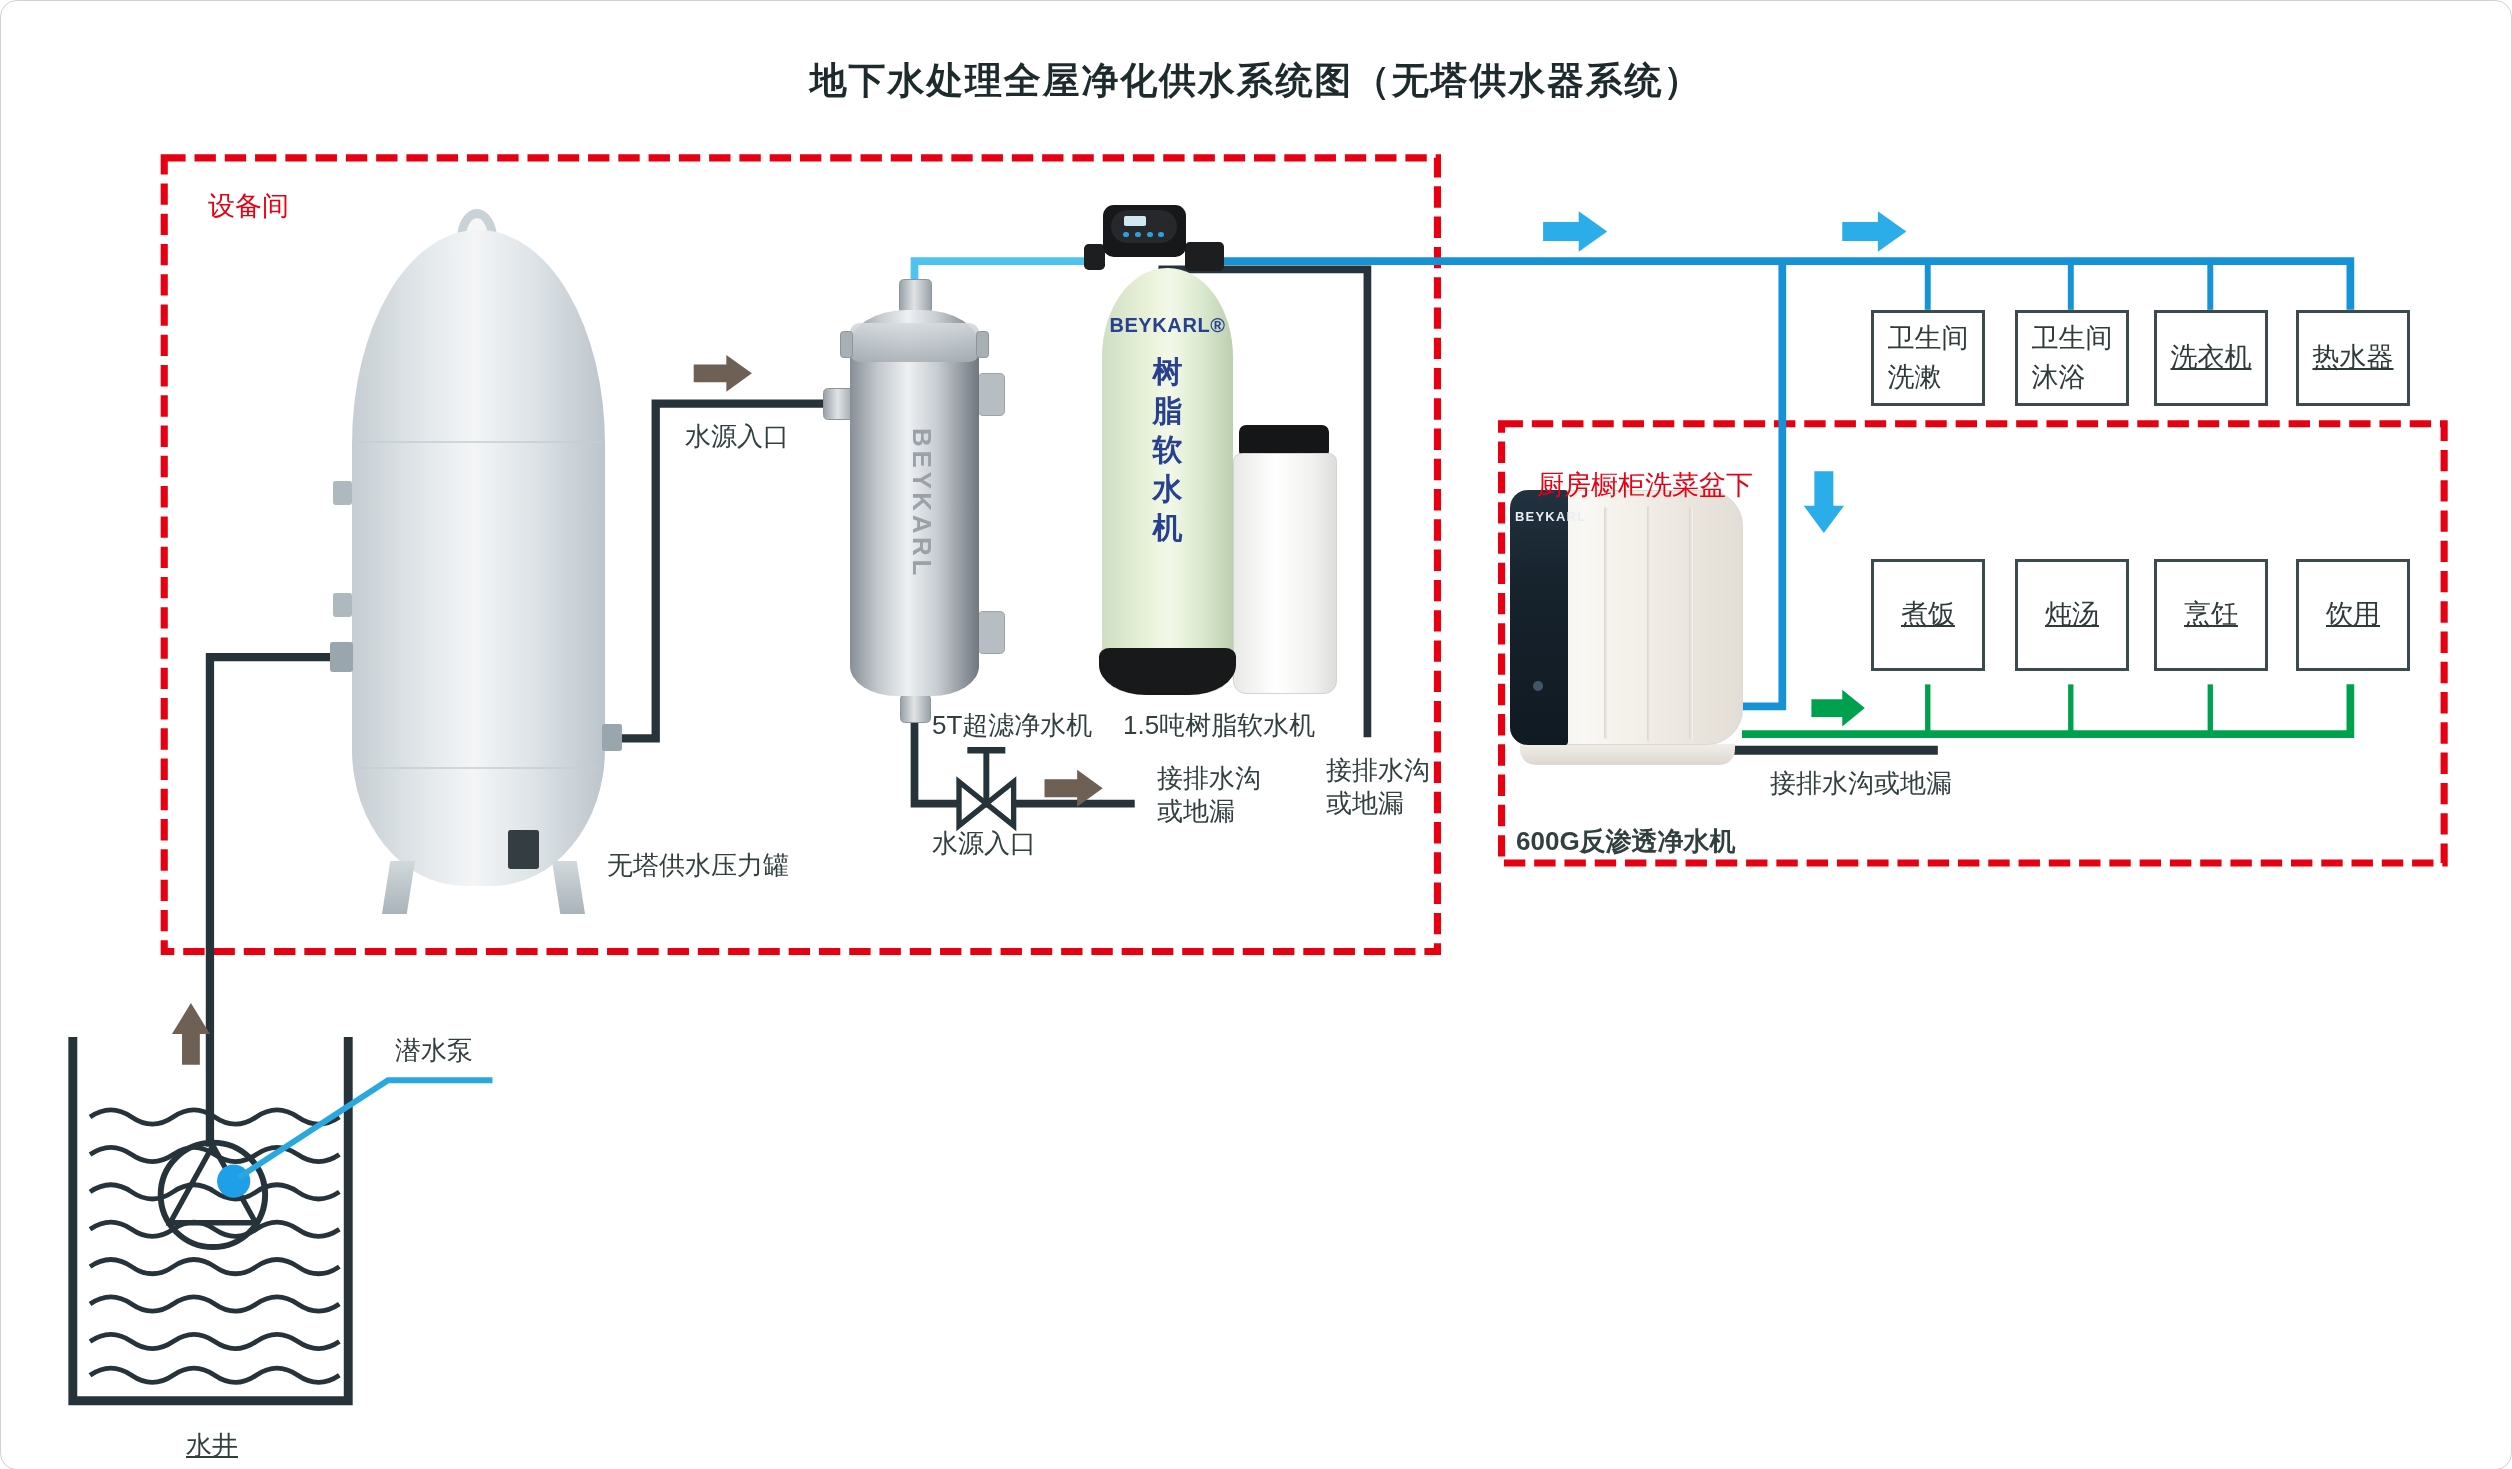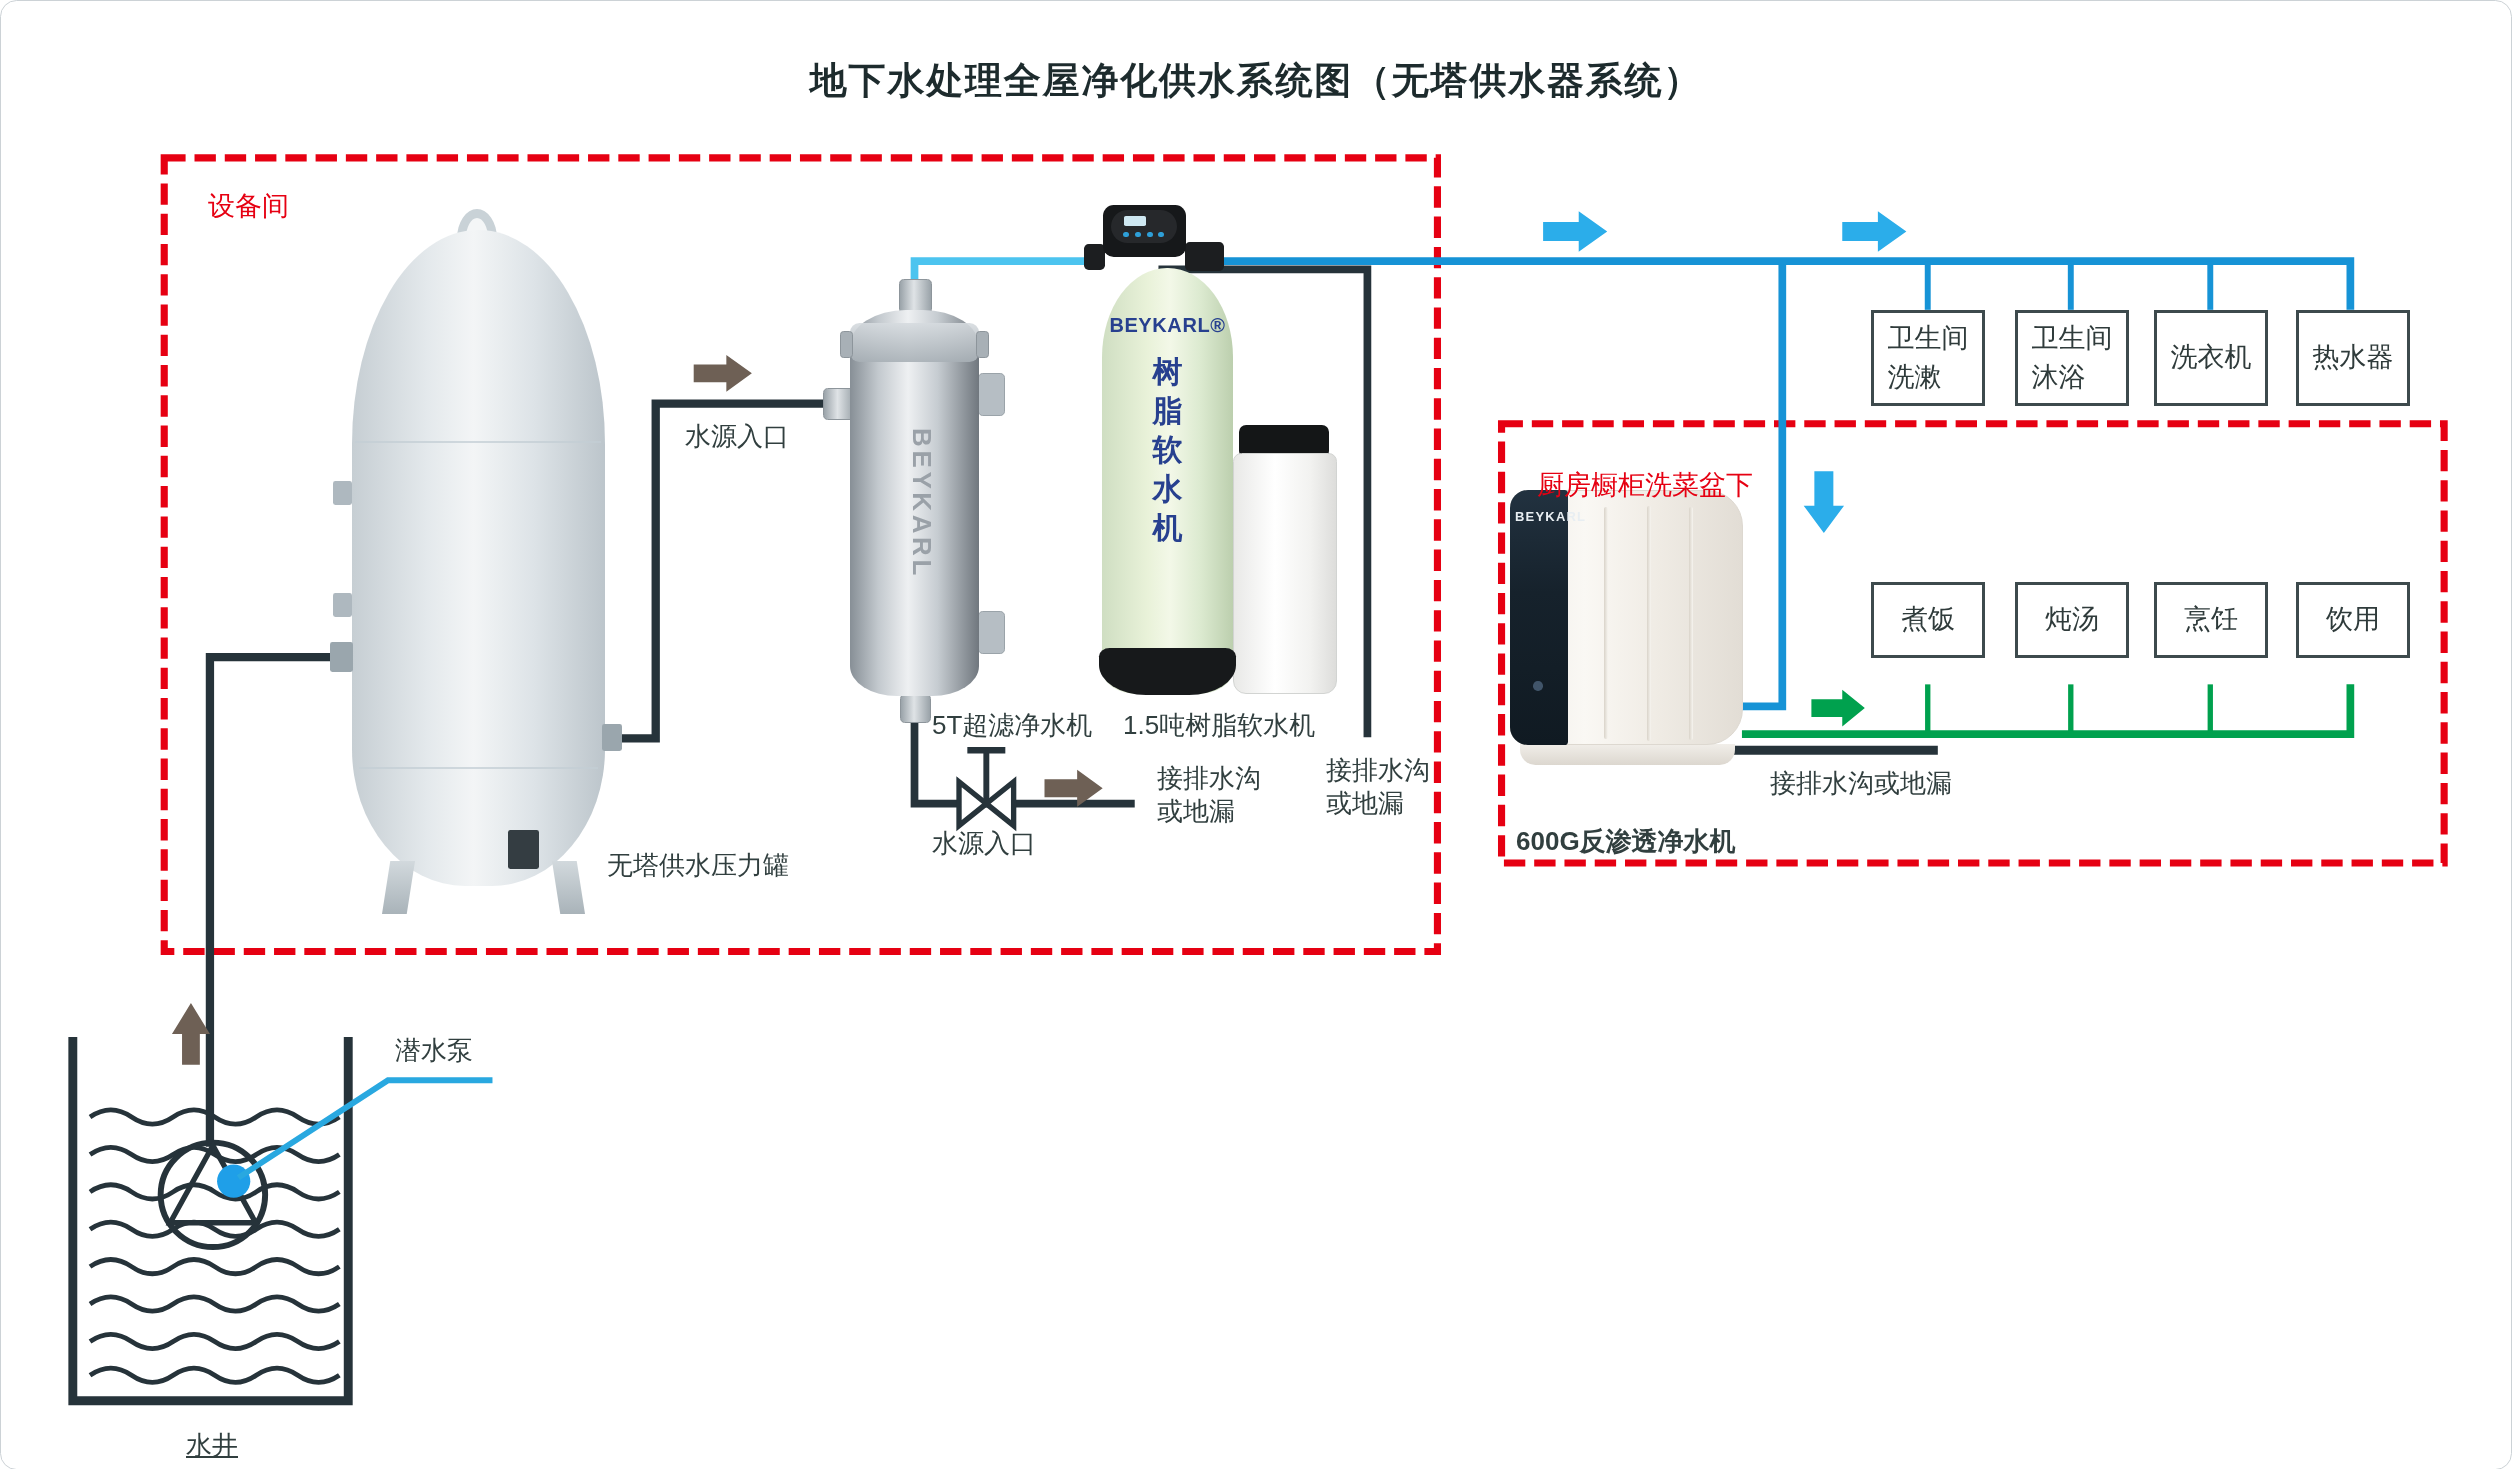--- a/index.html
+++ b/index.html
@@ -7,23 +7,23 @@
           border:1.2px solid #ccd2d6;border-radius:16.6px;box-sizing:border-box;
           font-family:"Liberation Sans","DejaVu Sans",sans-serif;}
   .layer-svg{position:absolute;left:0;top:0;z-index:1;}
   .lbl{position:absolute;z-index:5;font-size:26px;color:#313f3f;white-space:nowrap;line-height:1.28;}
   .lbl.red{color:#e60012;font-weight:normal;font-size:27px;}
   .title{position:absolute;left:0;top:55px;width:100%;text-align:center;z-index:5;
          font-size:37px;font-weight:bold;color:#1d2b2d;letter-spacing:1.8px;}
   .outlet-box{position:absolute;z-index:4;width:114px;background:#ffffff;border:3px solid #3d4a4d;
               box-sizing:border-box;display:flex;align-items:center;justify-content:center;}
   .outlet-box .box-text{font-size:27px;color:#2f3b3b;text-align:left;line-height:1.45;}
-  .outlet-box.single .box-text{text-align:center;}
+  .outlet-box.single .box-text{text-align:center;text-decoration:underline;}
   .row-top{top:309px;height:96px;}
-  .row-kitchen{top:581px;height:76px;}
+  .row-kitchen{top:558px;height:112px;}
   .equip{position:absolute;z-index:2;}
   
   .tank-ring{left:456px;top:208px;width:40px;height:59px;border:9px solid #c9d2d7;border-radius:50%;box-sizing:border-box;background:#f4f6f7;}
   .tank-body{left:351px;top:229px;width:253px;height:656px;
              background:linear-gradient(90deg,#c6ced3 0%,#e4e9ec 30%,#f3f5f6 48%,#dde3e7 72%,#bcc5cb 100%);
              border-radius:126px 126px 113px 113px / 214px 214px 137px 137px;}
   .tank-seam{position:absolute;background:#c3ced4;opacity:.75;z-index:3;}
   .tank-port{background:#aeb8bf;border-radius:2.4px;}
   .tank-flange{background:#9aa6ad;border-radius:2.4px;}
   .tank-leg{background:linear-gradient(180deg,#d2d9dd,#a9b3b9);}

